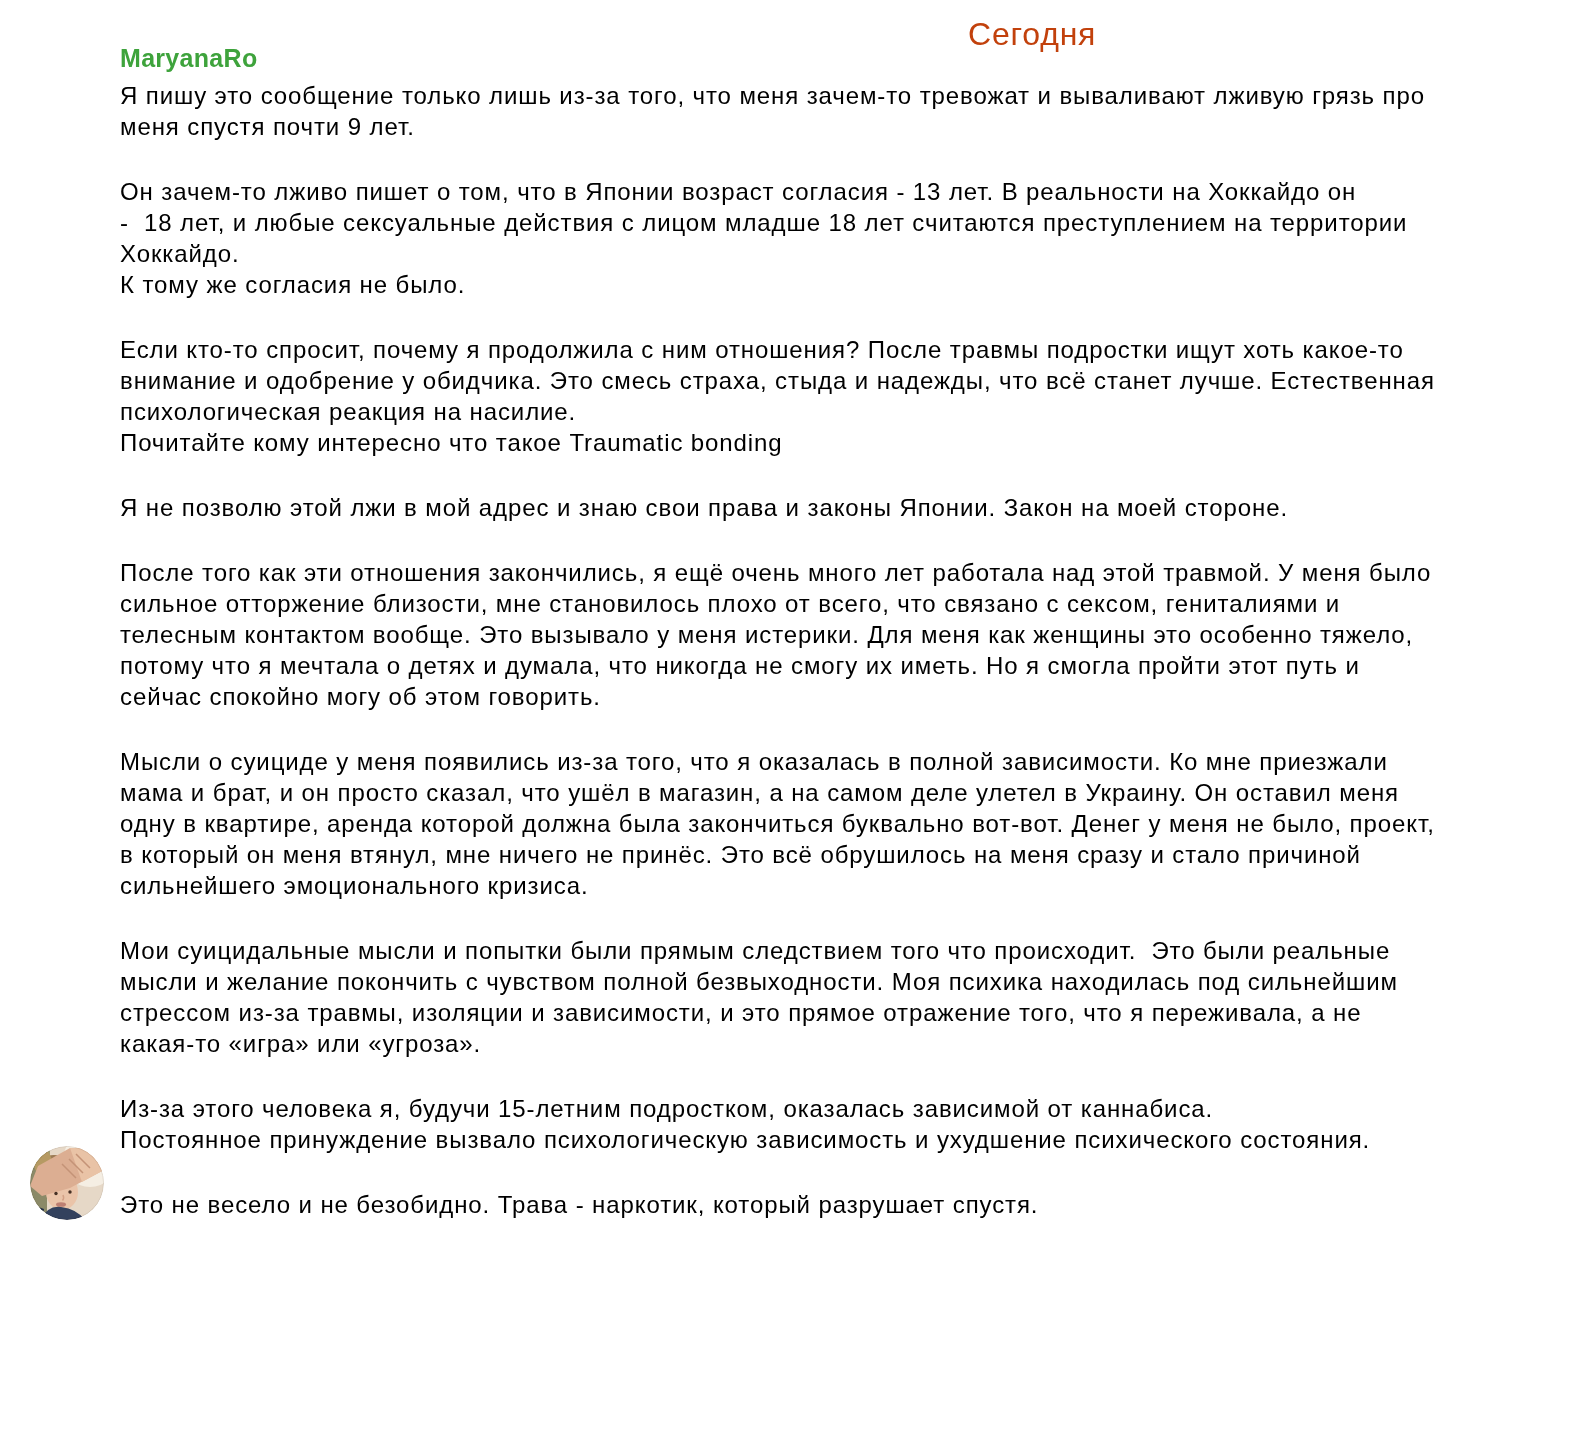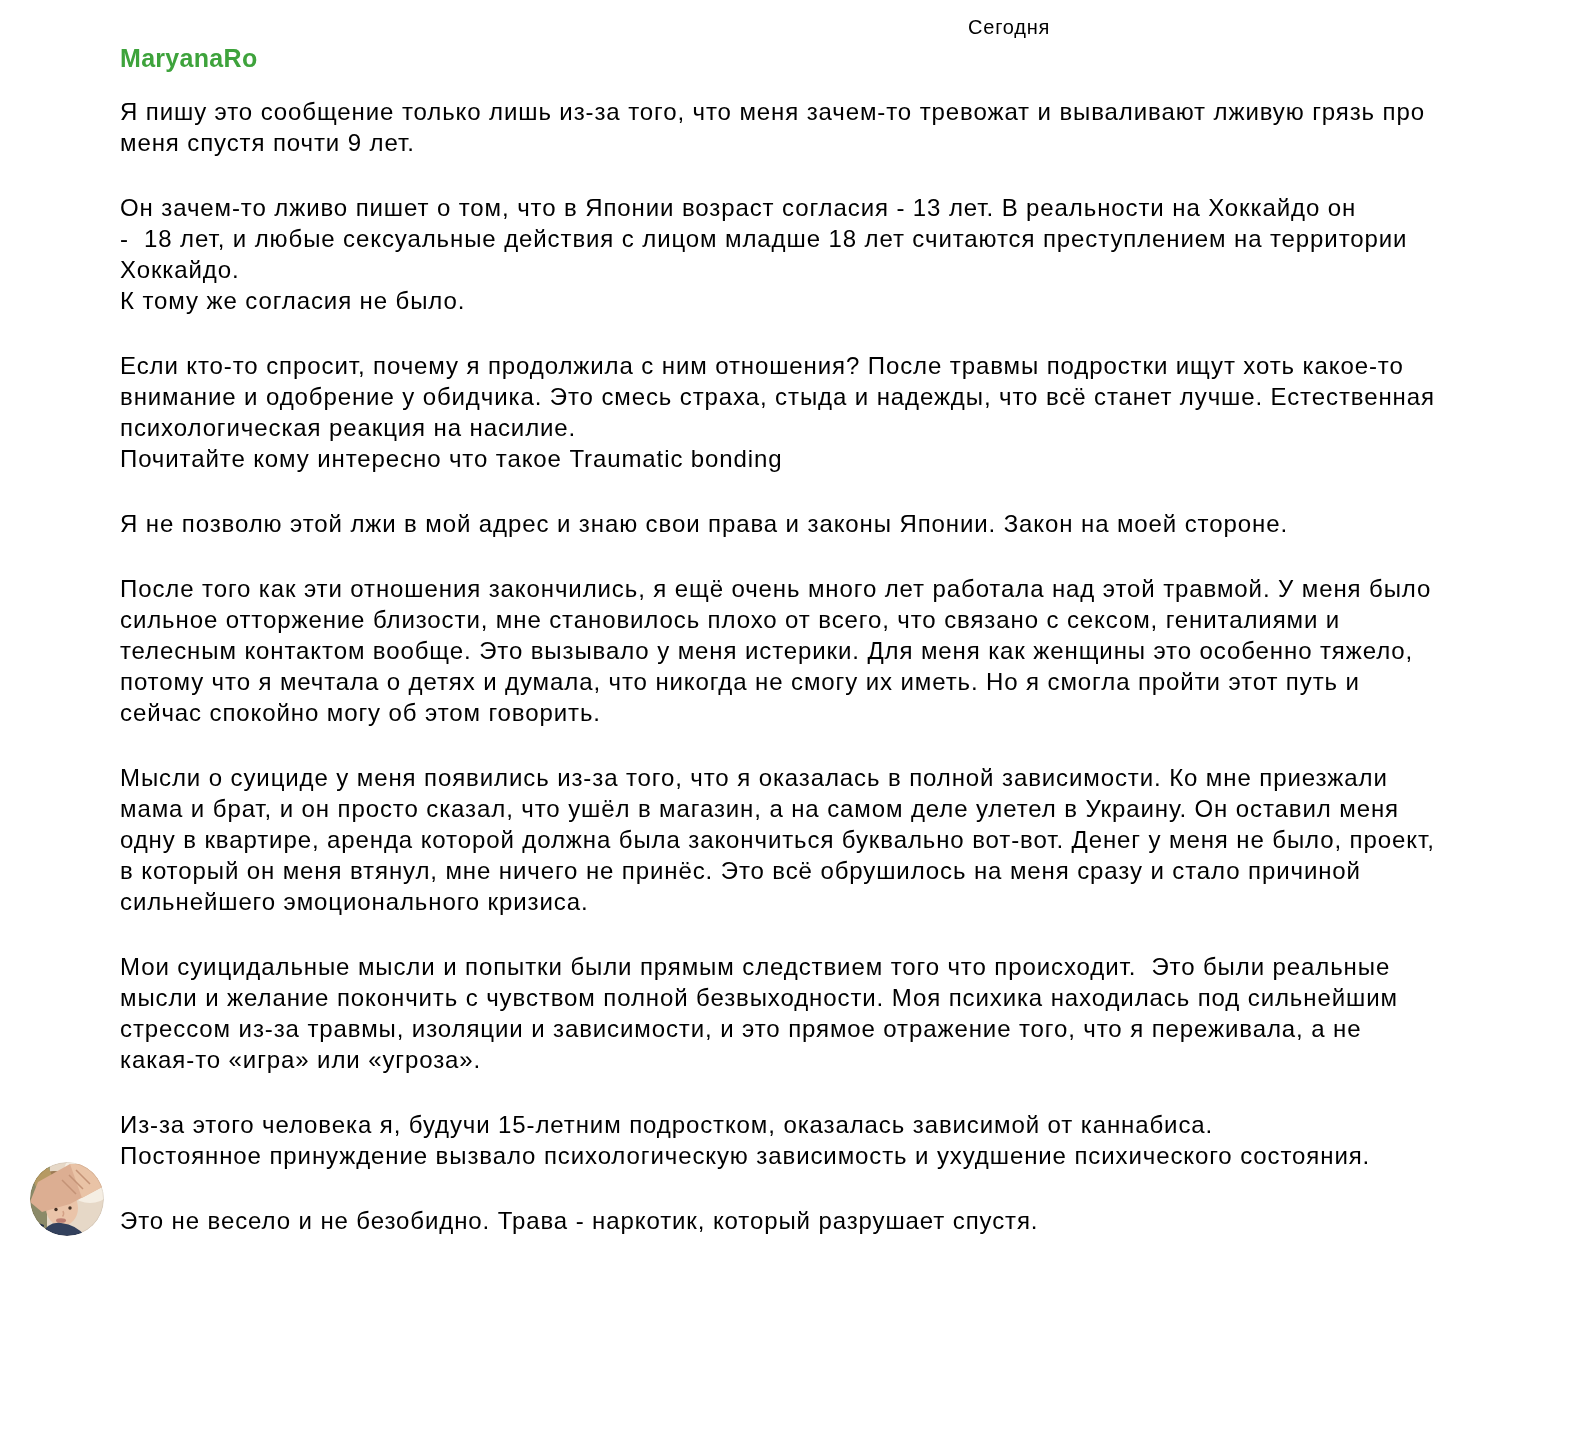--- a/index.html
+++ b/index.html
@@ -11,23 +11,23 @@
     height: 1442px;
     background: #ffffff;
     position: relative;
     overflow: hidden;
     font-family: "Liberation Sans", "DejaVu Sans", sans-serif;
   }
   .date-header {
     position: absolute;
     left: 968px;
     top: 16px;
-    font-size: 20px;
+    font-size: 32px;
     letter-spacing: 0.8px;
-    color: #000000;
+    color: #c2410c;
     white-space: nowrap;
   }
   .message {
     position: absolute;
     left: 30px;
     top: 39px;
     display: flex;
     align-items: flex-end;
   }
   .avatar {
@@ -56,21 +56,21 @@
   }
   .message-text p {
     margin: 34px 0 0 0;
     font-size: 24px;
     line-height: 31px;
     letter-spacing: 0.9px;
     color: #000000;
     white-space: pre-wrap;
   }
   .message-text p:first-child {
-    margin-top: 24px;
+    margin-top: 8px;
   }
 </style>
 </head>
 <body>
 
 <div class="chat">
 
   <div class="date-header">Сегодня</div>
 
   <div class="message">

